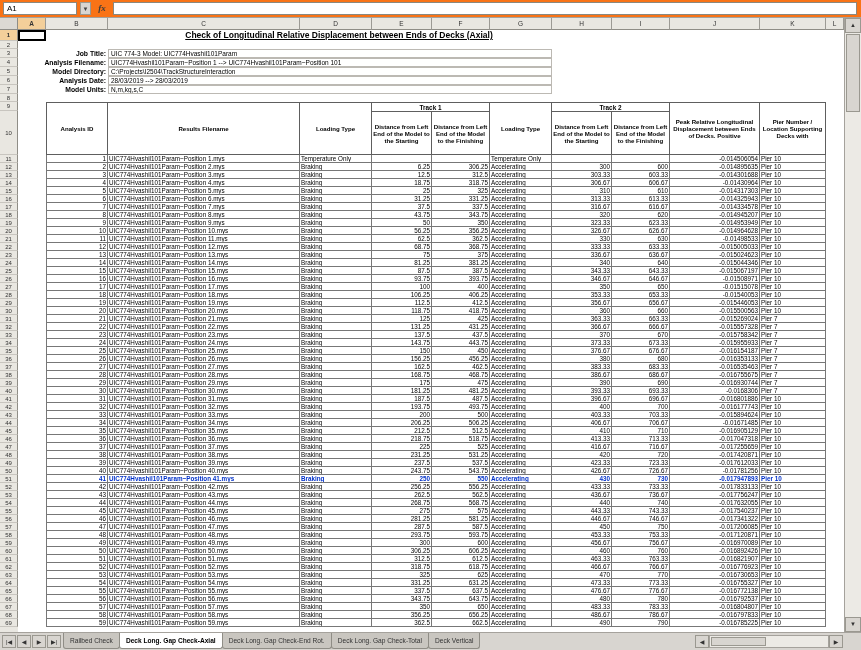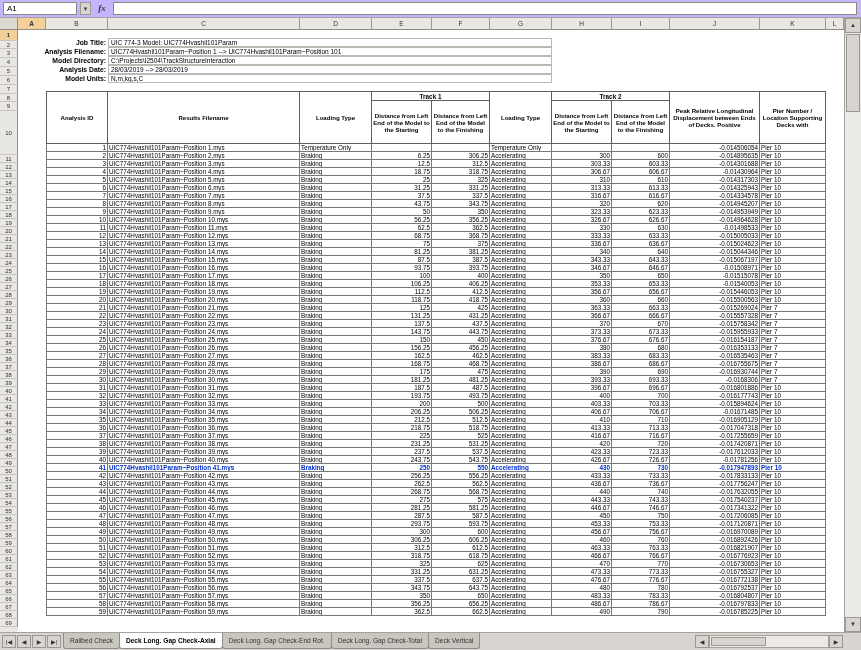--- a/index.html
+++ b/index.html
@@ -7,21 +7,21 @@
     width:861px;height:650px;overflow:hidden;
     background:#d8d5d0;
     font-family:"Liberation Sans", sans-serif;
     -webkit-font-smoothing:antialiased;
   }
   *{box-sizing:border-box;}
 
   
   .formula-bar{
     height:18px;display:flex;align-items:center;gap:3px;
-    background:#c4b5fd;border-bottom:1px solid #a5a29c;padding:2px 4px 2px 3px;
+    background:#f97316;border-bottom:1px solid #a5a29c;padding:2px 4px 2px 3px;
   }
   .name-box{
     width:74px;height:13px;background:#fff;border:1px solid #8a887f;
     font-size:8px;line-height:11px;padding:0 3px;color:#000;
   }
   .name-arrow{
     width:11px;height:13px;background:#d8d5d0;border:1px solid #9a9890;
     font-size:6px;text-align:center;line-height:12px;color:#444;
   }
   .fx-btn{
@@ -227,20 +227,25 @@
             <div class="gcell" style="height: 8px;">64</div>
             <div class="gcell" style="height: 8px;">65</div>
             <div class="gcell" style="height: 8px;">66</div>
             <div class="gcell" style="height: 8px;">67</div>
             <div class="gcell" style="height: 8px;">68</div>
             <div class="gcell" style="height: 8px;">69</div>
           </div>
 
         <div class="content">
 
+          <div class="srow" style="height:11px">
+            <div class="a1sel"></div>
+            <div class="sp-b"></div>
+            <div class="sheet-title">Check of Longitudinal Relative Displacement between Ends of Decks (Axial)</div>
+          </div>
 
           <div class="srow" style="height:8px"></div>
 
           <div class="srow meta-row">
             <div class="meta-label">Job Title:</div>
             <div class="meta-value">UIC 774-3 Model: UIC774Hvashil101Param</div>
           </div>
           <div class="srow meta-row">
             <div class="meta-label">Analysis Filename:</div>
             <div class="meta-value">UIC774Hvashil101Param~Position 1 --&gt; UIC774Hvashil101Param~Position 101</div>

